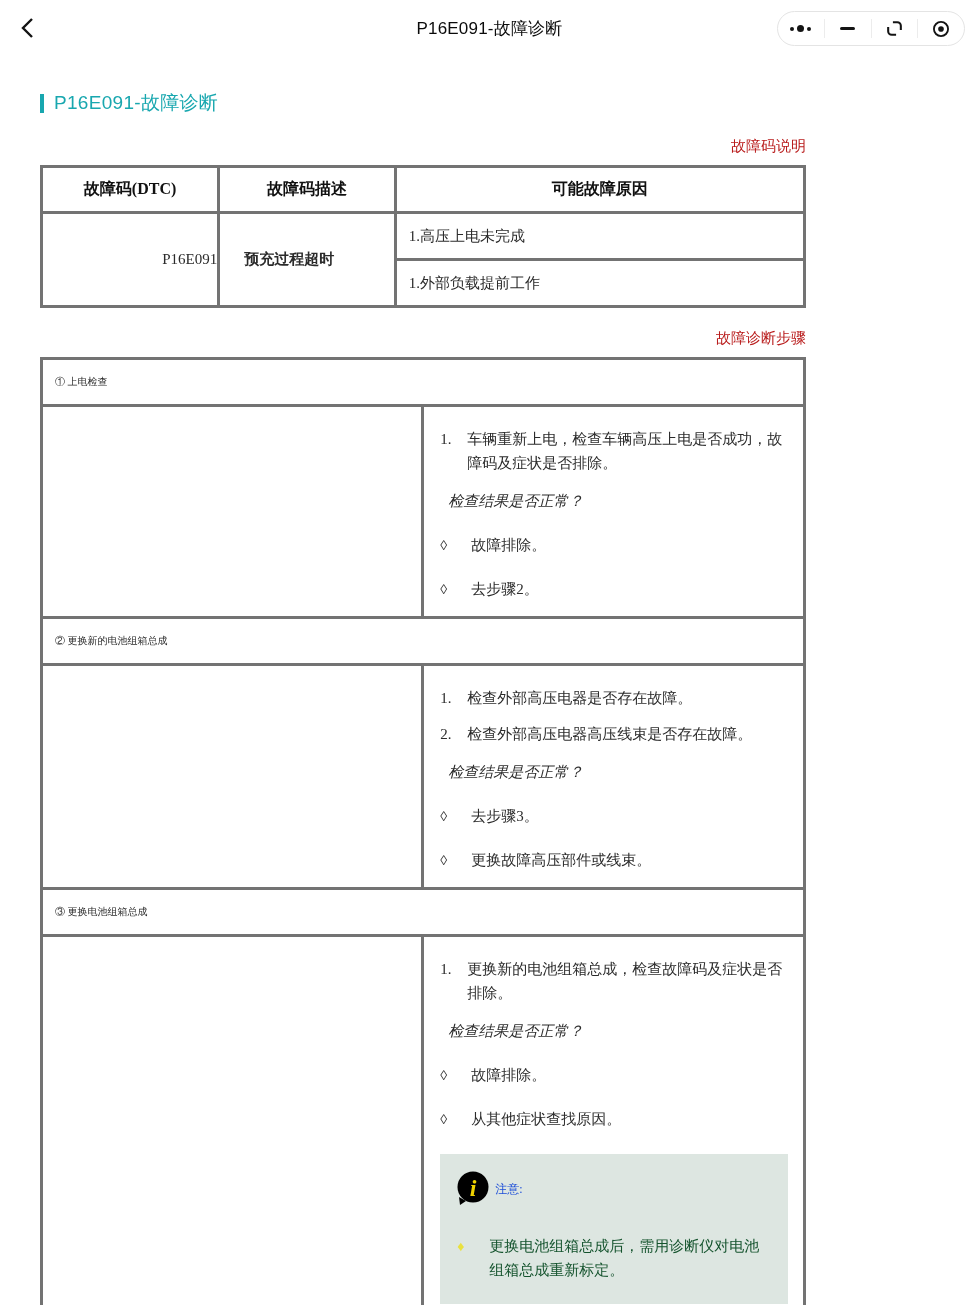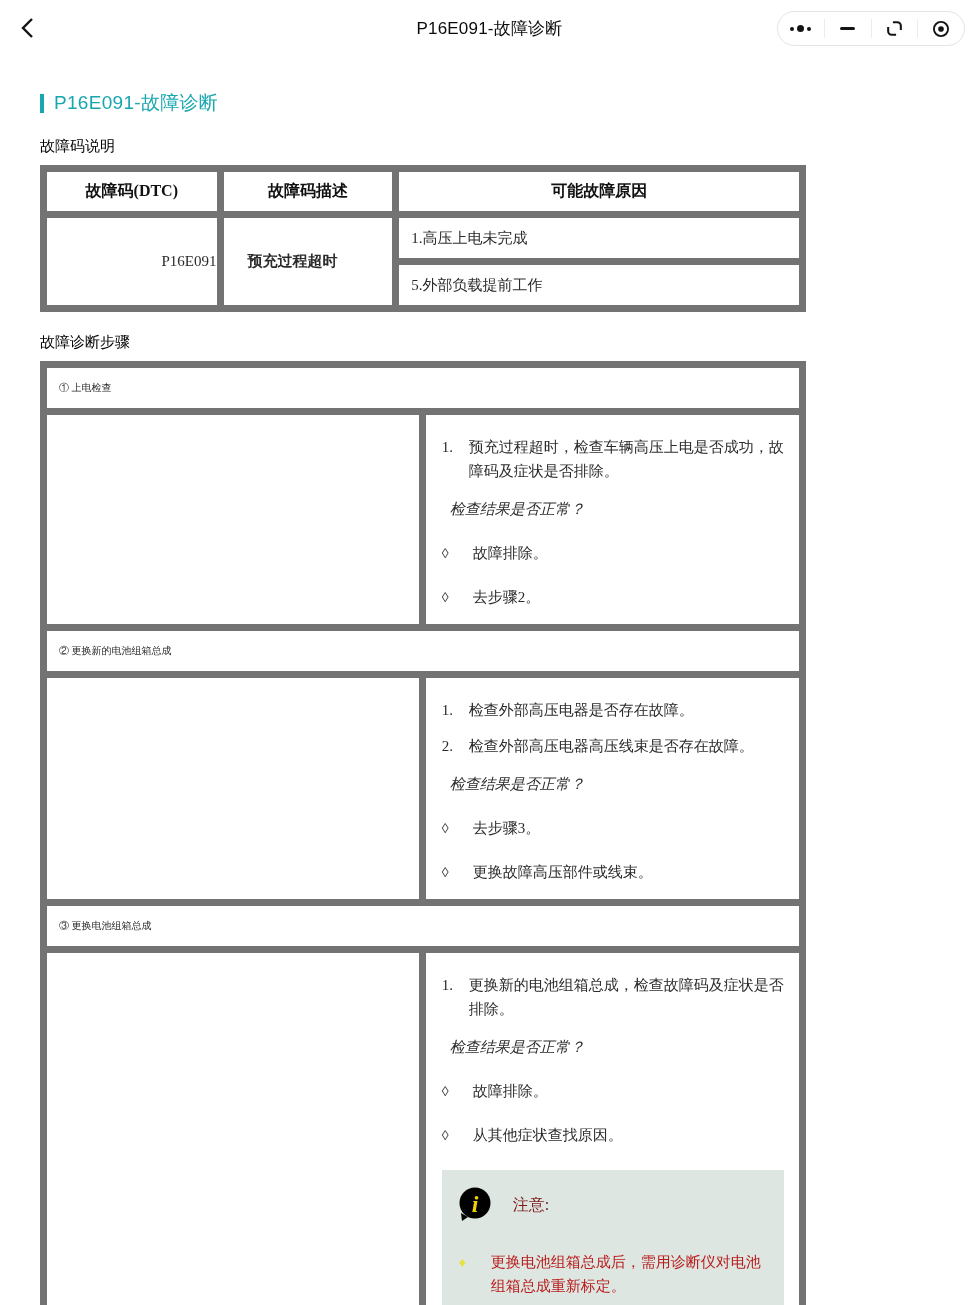--- a/index.html
+++ b/index.html
@@ -23,26 +23,26 @@
   .dot { width:4px; height:4px; border-radius:50%; background:#141414; display:inline-block; }
   .dot.big { width:7px; height:7px; }
   .dash { width:15px; height:3px; border-radius:2px; background:#141414; display:inline-block; }
 
   
   .content { width:766px; margin-left:40px; }
   .doc-heading { margin-top:34px; display:flex; align-items:center; }
   .heading-bar { width:4px; height:19px; background:#18a7af; margin-right:10px; }
   .heading-text { font-size:19px; color:#18a7af; font-weight:500; letter-spacing:.3px; }
 
-  .table-caption { text-align:left; font-size:15px; color:#000000;
+  .table-caption { text-align:right; font-size:15px; color:#b91c1c;
                    margin:21px 0 9px; font-family:Liberation Sans, sans-serif; }
 
   table { width:766px; border-collapse:collapse; border:2px solid #434343;
           font-family:"Liberation Serif","DejaVu Serif",serif; font-size:15px; color:#2b2b2b; }
-  th, td { border:7px solid #737373; }
+  th, td { border:3px solid #737373; }
   th { font-weight:bold; text-align:center; height:46px; font-size:16px; color:#111; }
 
   
   .col-code { width:190px; }
   .col-desc { width:191px; }
   .col-cause{ width:449px; }
   .cell-code { text-align:right; }
   .cell-desc { padding-left:24px;font-weight:bold; }
   .cell-cause { padding:8px 12px; height:47px;margin-left:40px; }
 
@@ -55,24 +55,24 @@
   .num-item { display:flex; line-height:1.6; margin-bottom:12px; }
   .num-item .num { width:27px; flex:none; }
   .num-item .txt { flex:1; }
   .question { line-height:1.6; margin:14px 8px 6px;font-style:italic; }
   .opt { display:flex; align-items:flex-start; margin-top:21px; line-height:1.5; }
   .opt-bullet { width:31px; flex:none; font-size:14px; color:#3a3a3a; padding-top:1px; }
 
   
   .note-box { margin-top:24px; background:#dde6e1; padding:16px 15px 22px 15px; }
   .note-head { display:flex; align-items:center; }
-  .note-title { font-size:16px; color:#7f1d1d; margin-left:20px; }
+  .note-title { font-size:12px; color:#1d4ed8; margin-left:4px; }
   .note-item { display:flex; margin-top:26px; line-height:1.6; }
   .note-bullet { width:34px; flex:none; color:#e9e13f; font-size:14px; padding-top:2px; padding-left:2px; }
-  .note-txt { flex:1; color:#b91c1c; }
+  .note-txt { flex:1; color:#14532d; }
 </style>
 </head>
 <body>
 
 <div class="navbar">
   <button class="back-btn">
     <svg width="20" height="24" viewBox="0 0 20 24">
       <polyline points="14,3 5,12 14,21" fill="none" stroke="#141414" stroke-width="2.4"></polyline>
     </svg>
   </button>
@@ -118,38 +118,38 @@
       <th class="col-code">故障码(DTC)</th>
       <th class="col-desc">故障码描述</th>
       <th class="col-cause">可能故障原因</th>
     </tr>
     <tr>
       <td class="cell-code" rowspan="2">P16E091</td>
       <td class="cell-desc" rowspan="2">预充过程超时</td>
       <td class="cell-cause">1.高压上电未完成</td>
     </tr>
     <tr>
-      <td class="cell-cause">5.外部负载提前工作</td>
+      <td class="cell-cause">1.外部负载提前工作</td>
     </tr>
   </tbody>
     </table>
 
   <div class="table-caption">故障诊断步骤</div>
   <table>
 
     <tbody>
         <tr>
       <td class="step-title-cell" colspan="2">① 上电检查</td>
     </tr>
     <tr>
       <td class="step-left h190"></td>
       <td class="step-right h190">
         <div class="num-item">
           <span class="num">1.</span>
-          <span class="txt">预充过程超时，检查车辆高压上电是否成功，故障码及症状是否排除。</span>
+          <span class="txt">车辆重新上电，检查车辆高压上电是否成功，故障码及症状是否排除。</span>
         </div>
         <div class="question">检查结果是否正常？</div>
         <div class="opt">
           <span class="opt-bullet">◊</span>
           <span>故障排除。</span>
         </div>
         <div class="opt">
           <span class="opt-bullet">◊</span>
           <span>去步骤2。</span>
         </div>

